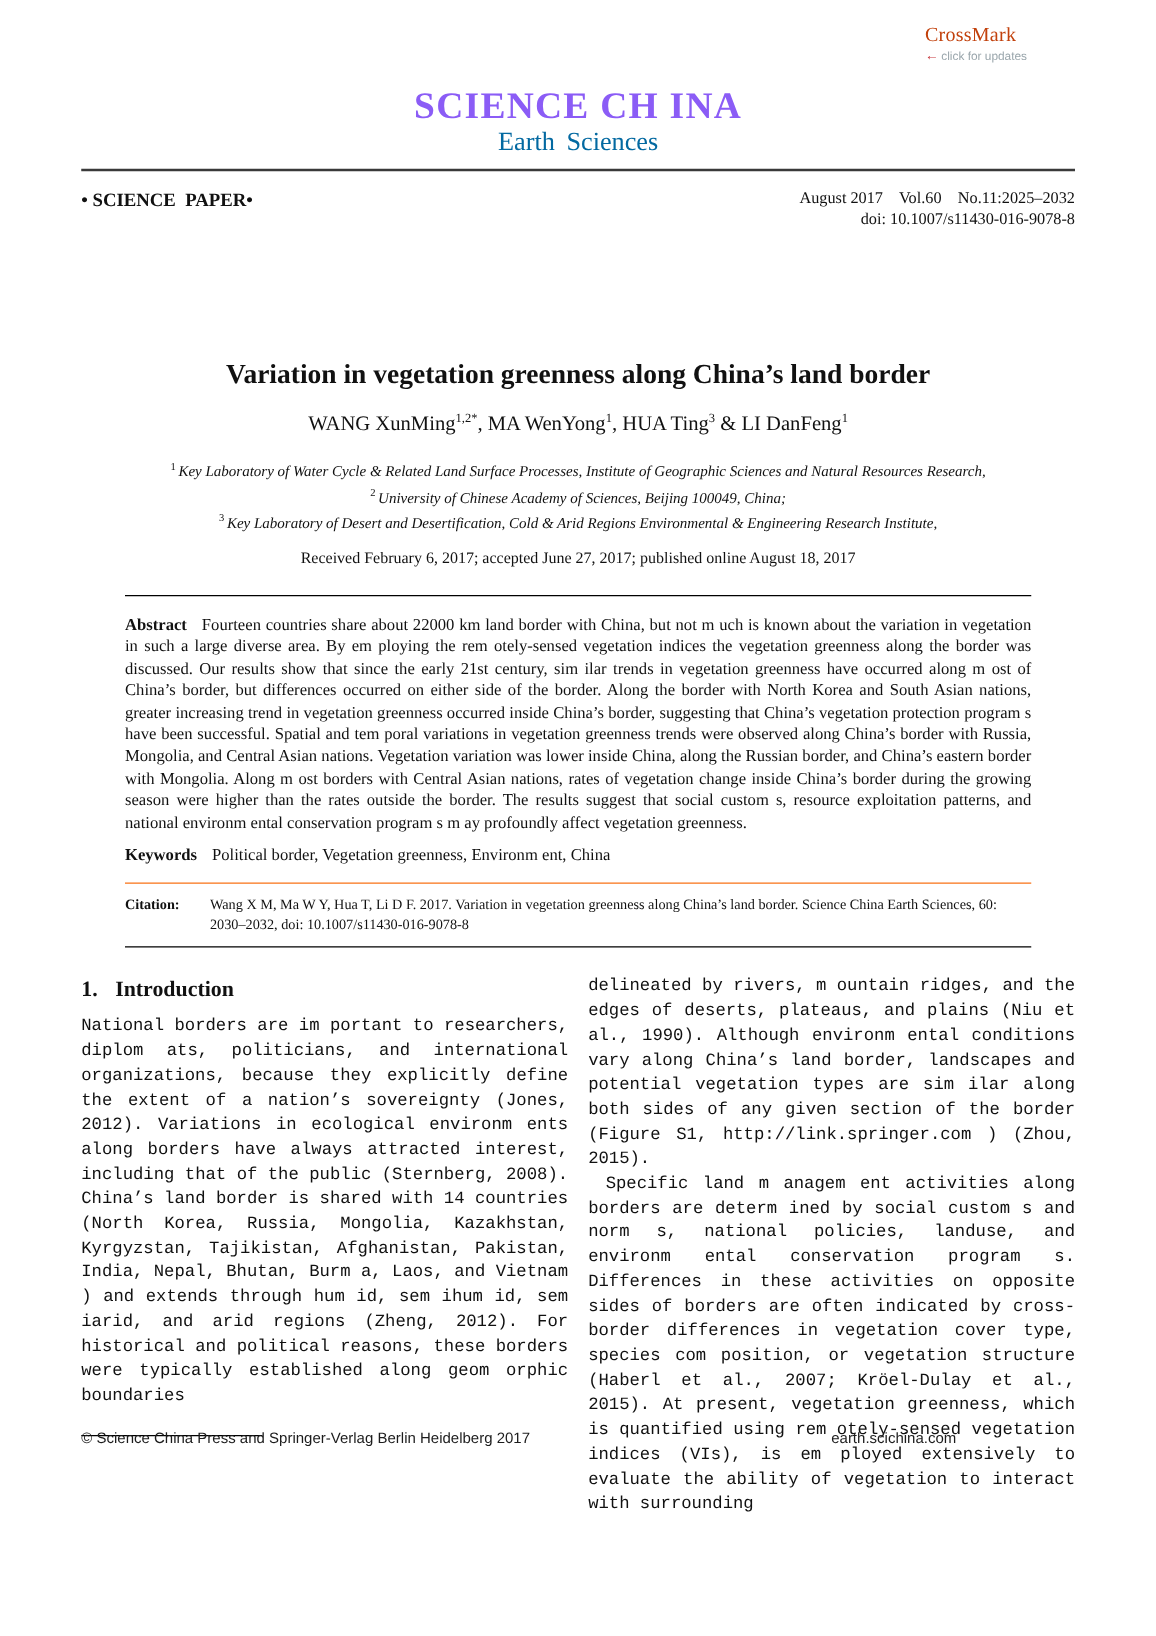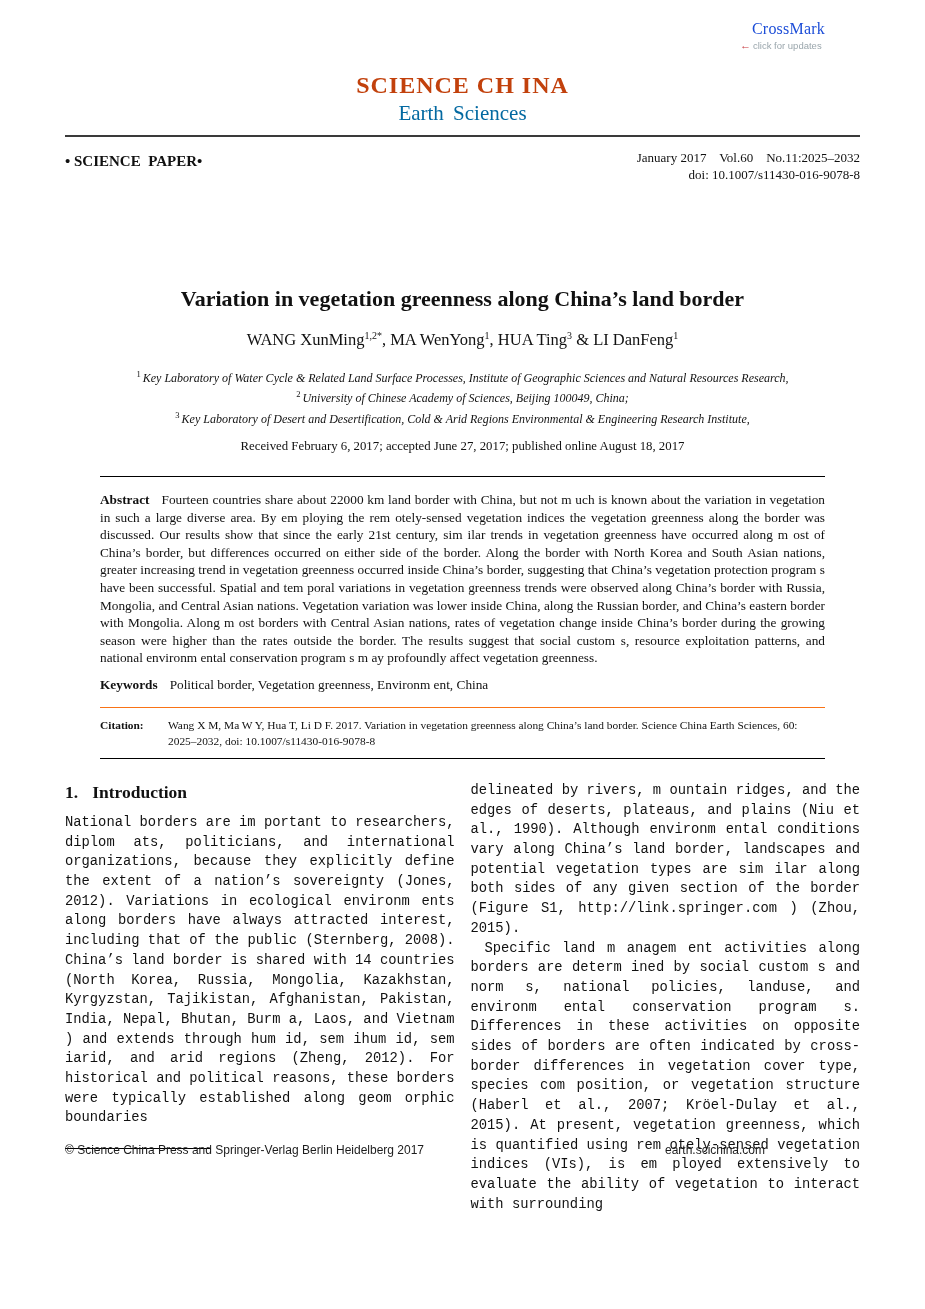--- a/index.html
+++ b/index.html
@@ -10,31 +10,31 @@
     background:#ffffff;
     font-family:"Liberation Serif","DejaVu Serif",serif;
     color:#111;
     overflow:hidden;
   }
   .content { margin:0 65px; }
 
   
   .masthead { position:relative; padding-top:70px; text-align:center; }
   .journal-name {
-    font-size:24px; font-weight:bold; letter-spacing:1px;
-    color:#c2410c; line-height:30px;
+    font-size:30px; font-weight:bold; letter-spacing:1px;
+    color:#8b5cf6; line-height:30px;
   }
   .journal-subtitle {
     font-family:Liberation Serif, serif;
     font-size:21px; line-height:27px; color:#0369a1; word-spacing:4px;
   }
   .crossmark {
     position:absolute; right:0px; top:20px; width:120px; text-align:left; cursor:pointer;
   }
-  .cm-title { font-size:16px; color:#1d4ed8; letter-spacing:0.2px;margin-left:12px; }
+  .cm-title { font-size:16px; color:#c2410c; letter-spacing:0.2px; }
   .cm-sub { font-family:"Liberation Sans","DejaVu Sans",sans-serif; font-size:9.5px; color:#9aa6ac; margin-top:1px; }
   .cm-arrow { color:#c6363c; font-size:11px; margin-right:2px; }
 
   .rule-thick { border-top:2px solid #3a3a3a; margin-top:8px; }
 
   
   .header-bar { display:flex; justify-content:space-between; margin-top:12px; }
   .article-type { font-size:15px; font-weight:bold; white-space:pre; padding-top:4px; }
   .issue-block { text-align:right; font-size:13px; line-height:17px; }
   .issue-info { white-space:pre; }
@@ -92,21 +92,21 @@
         <div class="cm-title">CrossMark</div>
         <div class="cm-sub"><span class="cm-arrow">←</span><span>click for updates</span></div>
       </div>
     </div>
 
     <div class="rule-thick"></div>
 
     <div class="header-bar">
       <div class="article-type">• SCIENCE  PAPER•</div>
       <div class="issue-block">
-        <div class="issue-info">January 2017    Vol.60    No.11:2025–2032</div>
+        <div class="issue-info">August 2017    Vol.60    No.11:2025–2032</div>
         <div>doi:  10.1007/s11430-016-9078-8</div>
       </div>
     </div>
 
     <h1 class="title">Variation in vegetation greenness along China’s land border</h1>
 
     <div class="authors">
       <span><span>WANG XunMing</span><sup>1,2*</sup><span>, </span></span><span><span>MA WenYong</span><sup>1</sup><span>, </span></span><span><span>HUA Ting</span><sup>3</sup><span> &amp;  </span></span><span><span>LI DanFeng</span><sup>1</sup></span>
     </div>
 
@@ -116,21 +116,21 @@
       <div><sup>3</sup><span>Key Laboratory of Desert and Desertification, Cold &amp;  Arid Regions Environmental &amp;  Engineering Research Institute,</span></div>
     </div>
 
     <div class="received">Received February 6, 2017; accepted June 27, 2017; published online August 18, 2017</div>
 
     <div class="abstract-block">
       <p class="abstract"><span class="label">Abstract</span><span>Fourteen countries share about 22000 km  land border with China, but not m uch is known about the variation in vegetation in such a large diverse area.  By em ploying the rem otely-sensed vegetation indices the vegetation greenness along the border was discussed.  Our results show that since the early 21st century, sim ilar trends in vegetation greenness have occurred along m ost of China’s border, but differences occurred on either side of the border.  Along the border with North Korea and South Asian nations, greater increasing trend in vegetation greenness occurred inside China’s border, suggesting that China’s vegetation protection program s have been successful.  Spatial and tem poral variations in vegetation greenness trends were observed along China’s border with Russia, Mongolia, and Central Asian nations.  Vegetation variation was lower inside China, along the Russian border, and China’s eastern border with Mongolia.  Along m ost borders with Central Asian nations, rates of vegetation change inside China’s border during the growing season were higher than the rates outside the border.  The results suggest that social custom s, resource exploitation patterns, and national environm ental conservation program s m ay profoundly affect vegetation greenness.</span></p>
       <p class="keywords"><span class="label">Keywords</span><span>Political border, Vegetation greenness, Environm ent, China</span></p>
       <div class="citation">
         <span class="cit-label">Citation:</span>
-        <span class="cit-text">Wang X M, Ma W Y, Hua T, Li D F. 2017. Variation in vegetation greenness along China’s land border. Science China Earth Sciences, 60: 2025–2032, doi: 10.1007/s11430-016-9078-8</span>
+        <span class="cit-text">Wang X M, Ma W Y, Hua T, Li D F. 2017. Variation in vegetation greenness along China’s land border. Science China Earth Sciences, 60: 2030–2032, doi: 10.1007/s11430-016-9078-8</span>
       </div>
     </div>
 
     <div class="columns">
       <div class="col">
         <h2><span class="sec-num">1.</span><span>Introduction</span></h2>
         <p class="para-first">National borders are im portant to researchers, diplom ats, politicians, and international organizations, because they explicitly define the extent of a nation’s sovereignty (Jones, 2012).  Variations in ecological environm ents along borders have always attracted interest, including that of the public (Sternberg, 2008).  China’s land border is shared with 14 countries (North Korea, Russia, Mongolia, Kazakhstan, Kyrgyzstan, Tajikistan, Afghanistan, Pakistan, India, Nepal, Bhutan, Burm a, Laos, and Vietnam ) and extends through hum id,  sem ihum id,  sem iarid, and arid regions (Zheng, 2012).  For historical and political reasons, these borders were typically established along geom orphic boundaries</p>
         <div class="footnote-rule"></div>
       </div>
       <div class="col">

